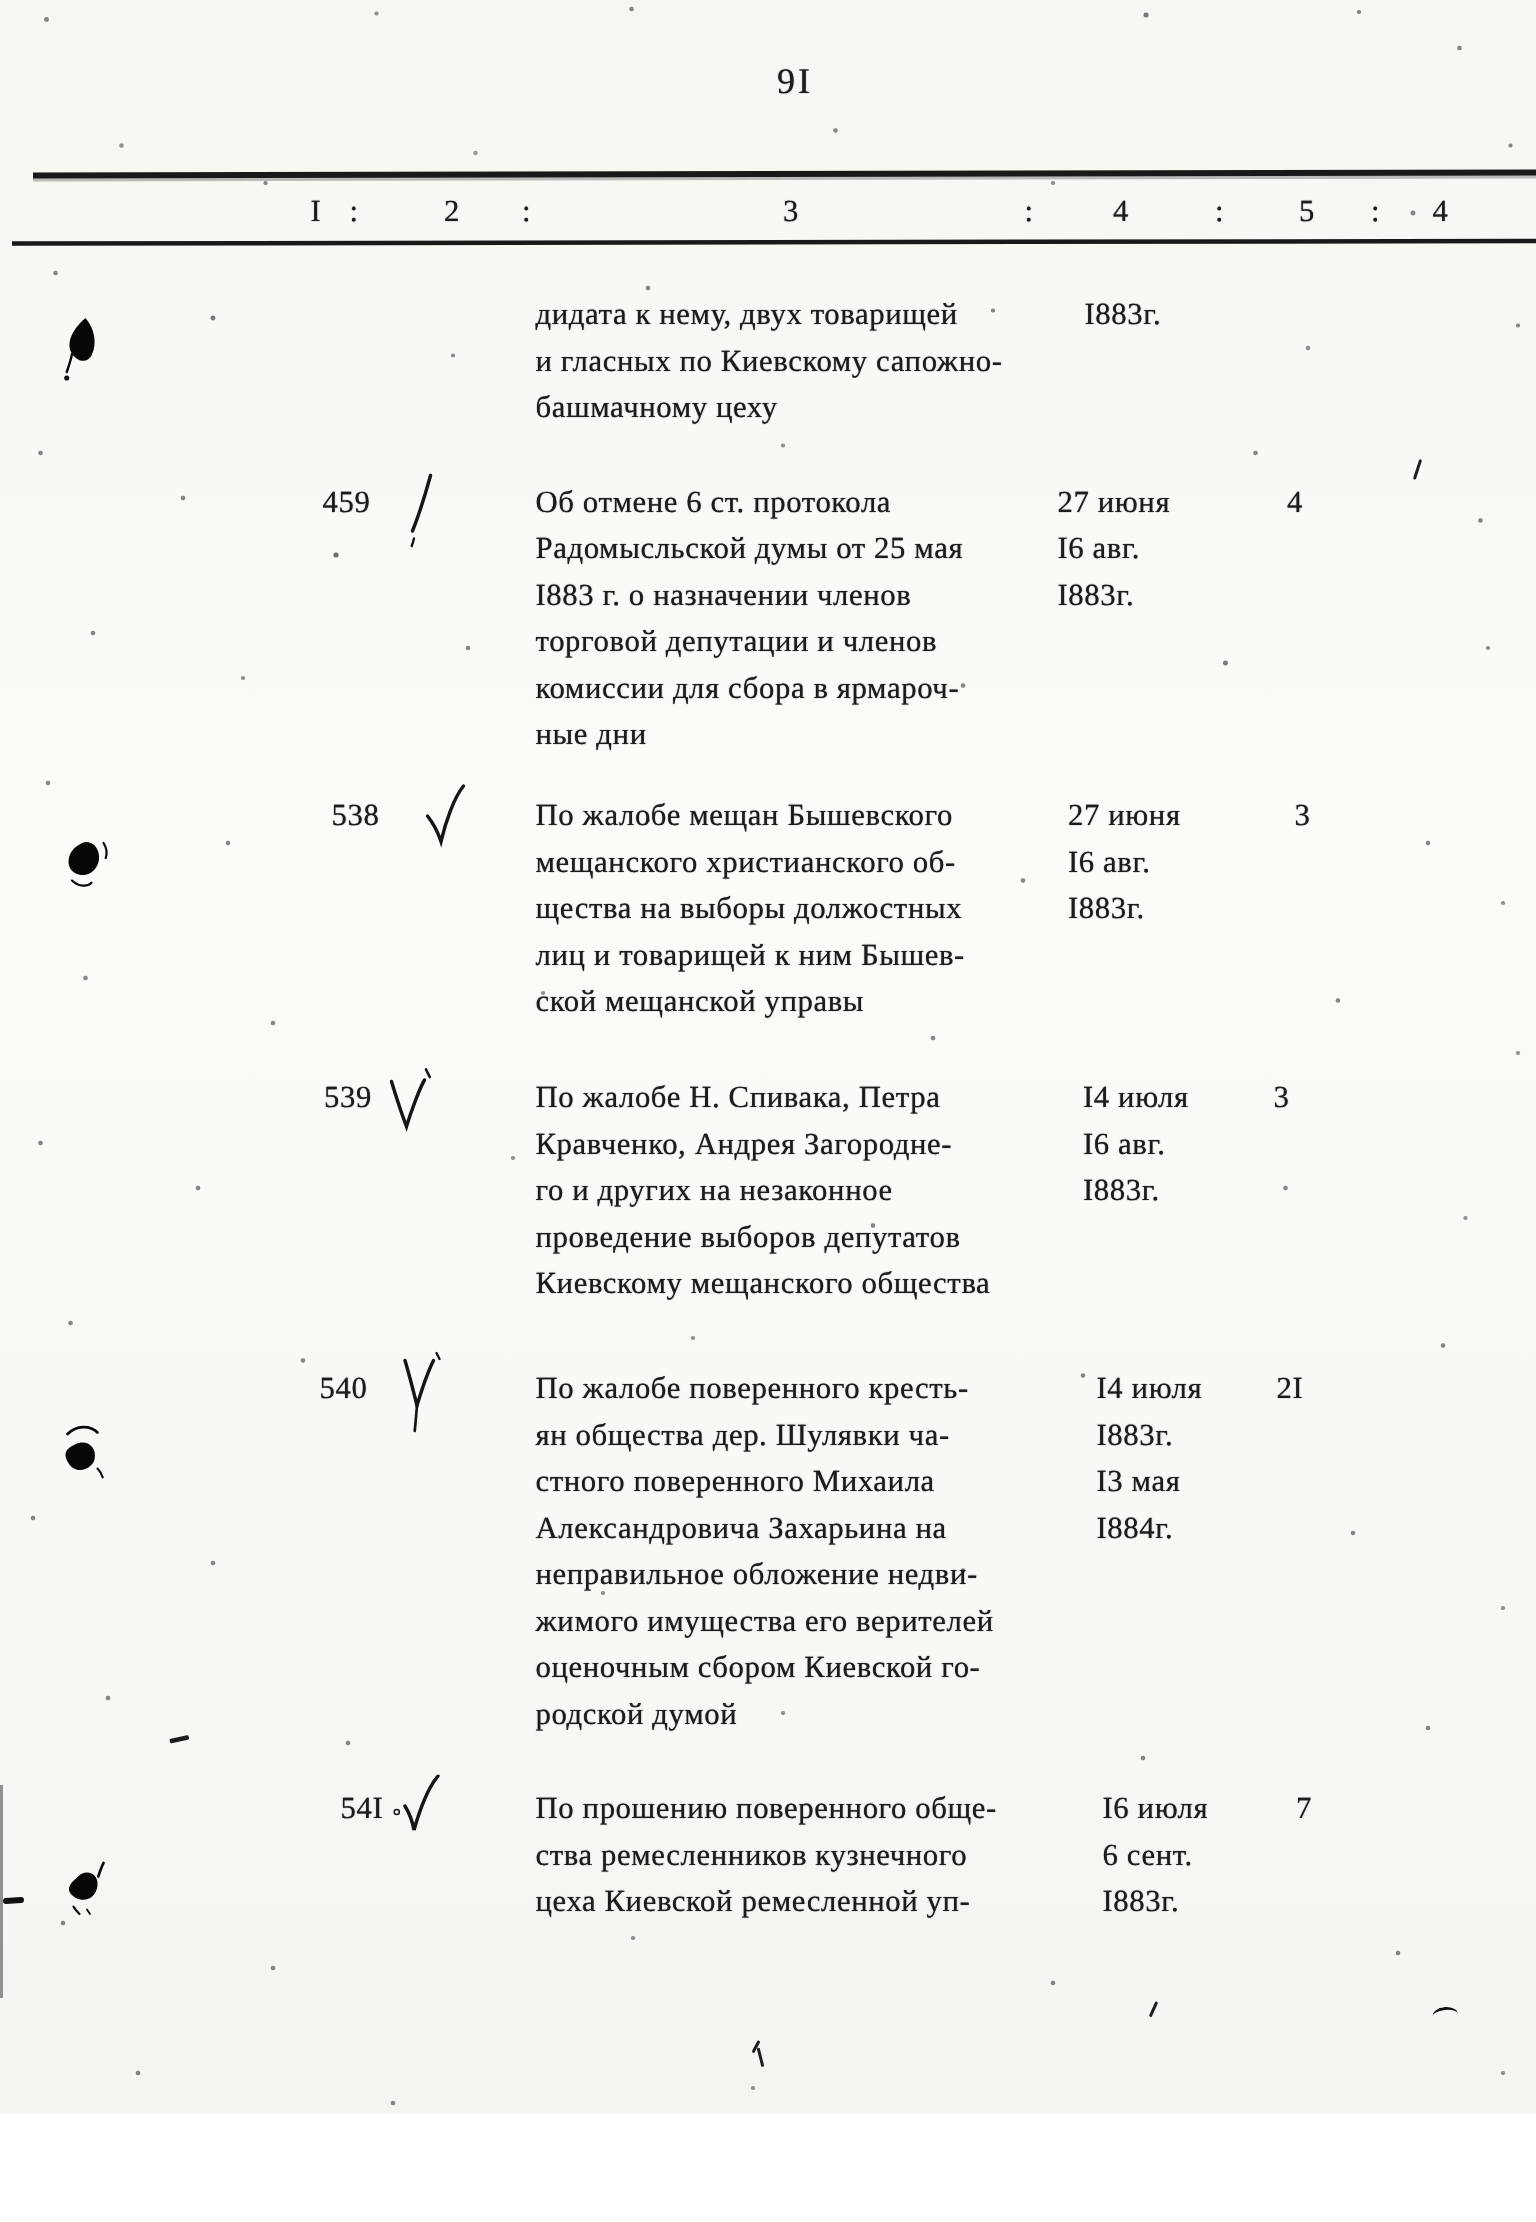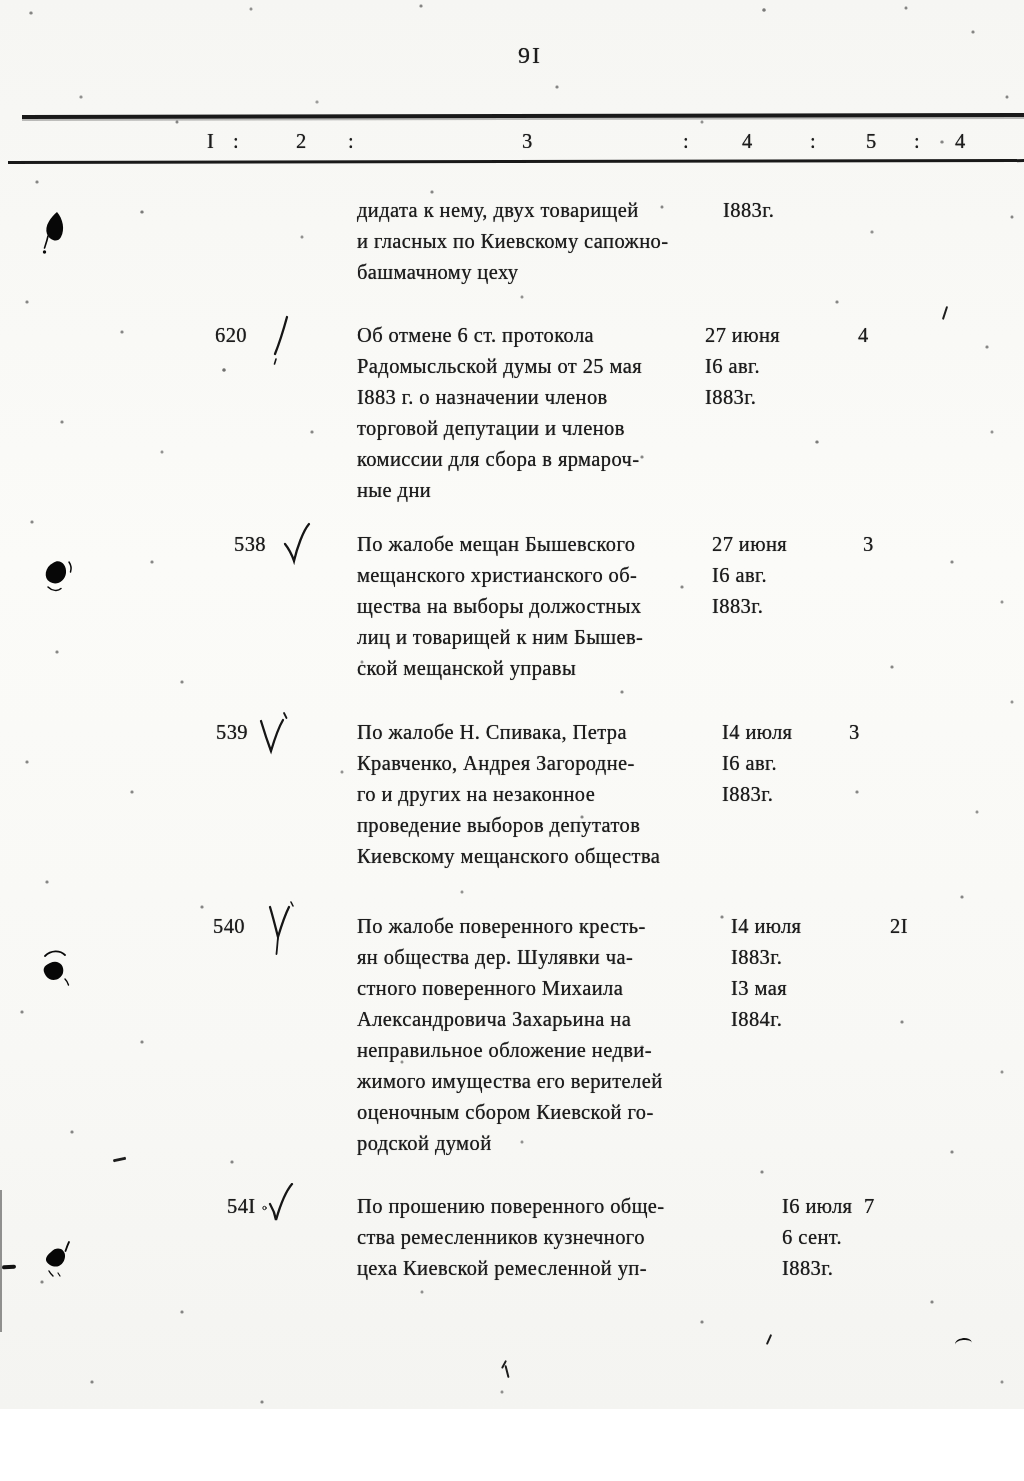--- a/index.html
+++ b/index.html
@@ -113,39 +113,39 @@
   </div>
 
   <div class="entry" style="top:195px;">
     <div class="desc tw">дидата к нему, двух товарищей
 и гласных по Киевскому сапожно-
 башмачному цеху</div>
     <div class="dates tw" style="left:723px;">I883г.</div>
   </div>
 
   <div class="entry" style="top:320px;">
-    <div class="num tw" style="left:215px;">620</div>
+    <div class="num tw" style="left:215px;">459</div>
     <svg class="mark" style="left:270px; top:-6px;" width="24" height="52" viewBox="0 0 24 52">
       <path d="M17,3 C14,14 9,30 5,40" stroke-width="2.3"></path>
       <path d="M6,45 C5.5,47 5,48.5 4.5,50" stroke-width="1.6"></path>
     </svg>
     <div class="desc tw">Об отмене 6 ст. протокола
 Радомысльской думы от 25 мая
 I883 г. о назначении членов
 торговой депутации и членов
 комиссии для сбора в ярмароч-
 ные дни</div>
     <div class="dates tw" style="left:705px;">27 июня
 I6 авг.
 I883г.</div>
     <div class="count tw" style="left:858px;">4</div>
   </div>
 
   <div class="entry" style="top:529px;">
-    <div class="num tw" style="left:234px;">538</div>
+    <div class="num tw" style="left:221px;">538</div>
     <svg class="mark" style="left:281px; top:-8px;" width="32" height="46" viewBox="0 0 32 46">
       <path d="M4,23 C8,28 11,34 13,40 C16,27 22,10 28,3" stroke-width="2.3"></path>
     </svg>
     <div class="desc tw">По жалобе мещан Бышевского
 мещанского христианского об-
 щества на выборы должостных
 лиц и товарищей к ним Бышев-
 ской мещанской управы</div>
     <div class="dates tw" style="left:712px;">27 июня
 I6 авг.
@@ -182,33 +182,33 @@
 стного поверенного Михаила
 Александровича Захарьина на
 неправильное обложение недви-
 жимого имущества его верителей
 оценочным сбором Киевской го-
 родской думой</div>
     <div class="dates tw" style="left:731px;">I4 июля
 I883г.
 I3 мая
 I884г.</div>
-    <div class="count tw" style="left:851px;margin-left:39px;">2I</div>
+    <div class="count tw" style="left:851px;">2I</div>
   </div>
 
   <div class="entry" style="top:1191px;">
     <div class="num tw" style="left:227px;">54I</div>
     <svg class="mark" style="left:262px; top:-8px;" width="34" height="46" viewBox="0 0 34 46">
       <circle cx="2.5" cy="25" r="1.7" fill="#161616" stroke="none"></circle>
       <path d="M8,21 C11,26 13,31 14,37 C18,23 24,8 30,1" stroke-width="2.3"></path>
     </svg>
     <div class="desc tw">По прошению поверенного обще-
 ства ремесленников кузнечного
 цеха Киевской ремесленной уп-</div>
-    <div class="dates tw" style="left:735px;margin-left:47px;">I6 июля
+    <div class="dates tw" style="left:735px;">I6 июля
 6 сент.
 I883г.</div>
     <div class="count tw" style="left:864px;">7</div>
   </div>
 
   <svg class="abs blot" style="left:42px; top:210px;" width="28" height="48" viewBox="0 0 28 48">
     <path class="fill" d="M15,2 C21,9 23,19 19,27 C16,33 8,31 5,24 C2,16 9,7 15,2 Z"></path>
     <path d="M6,26 C5,31 3.5,35 2.5,38" stroke-width="1.6"></path>
     <circle cx="2.5" cy="42" r="1.7" fill="#0a0a0a" stroke="none"></circle>
   </svg>

